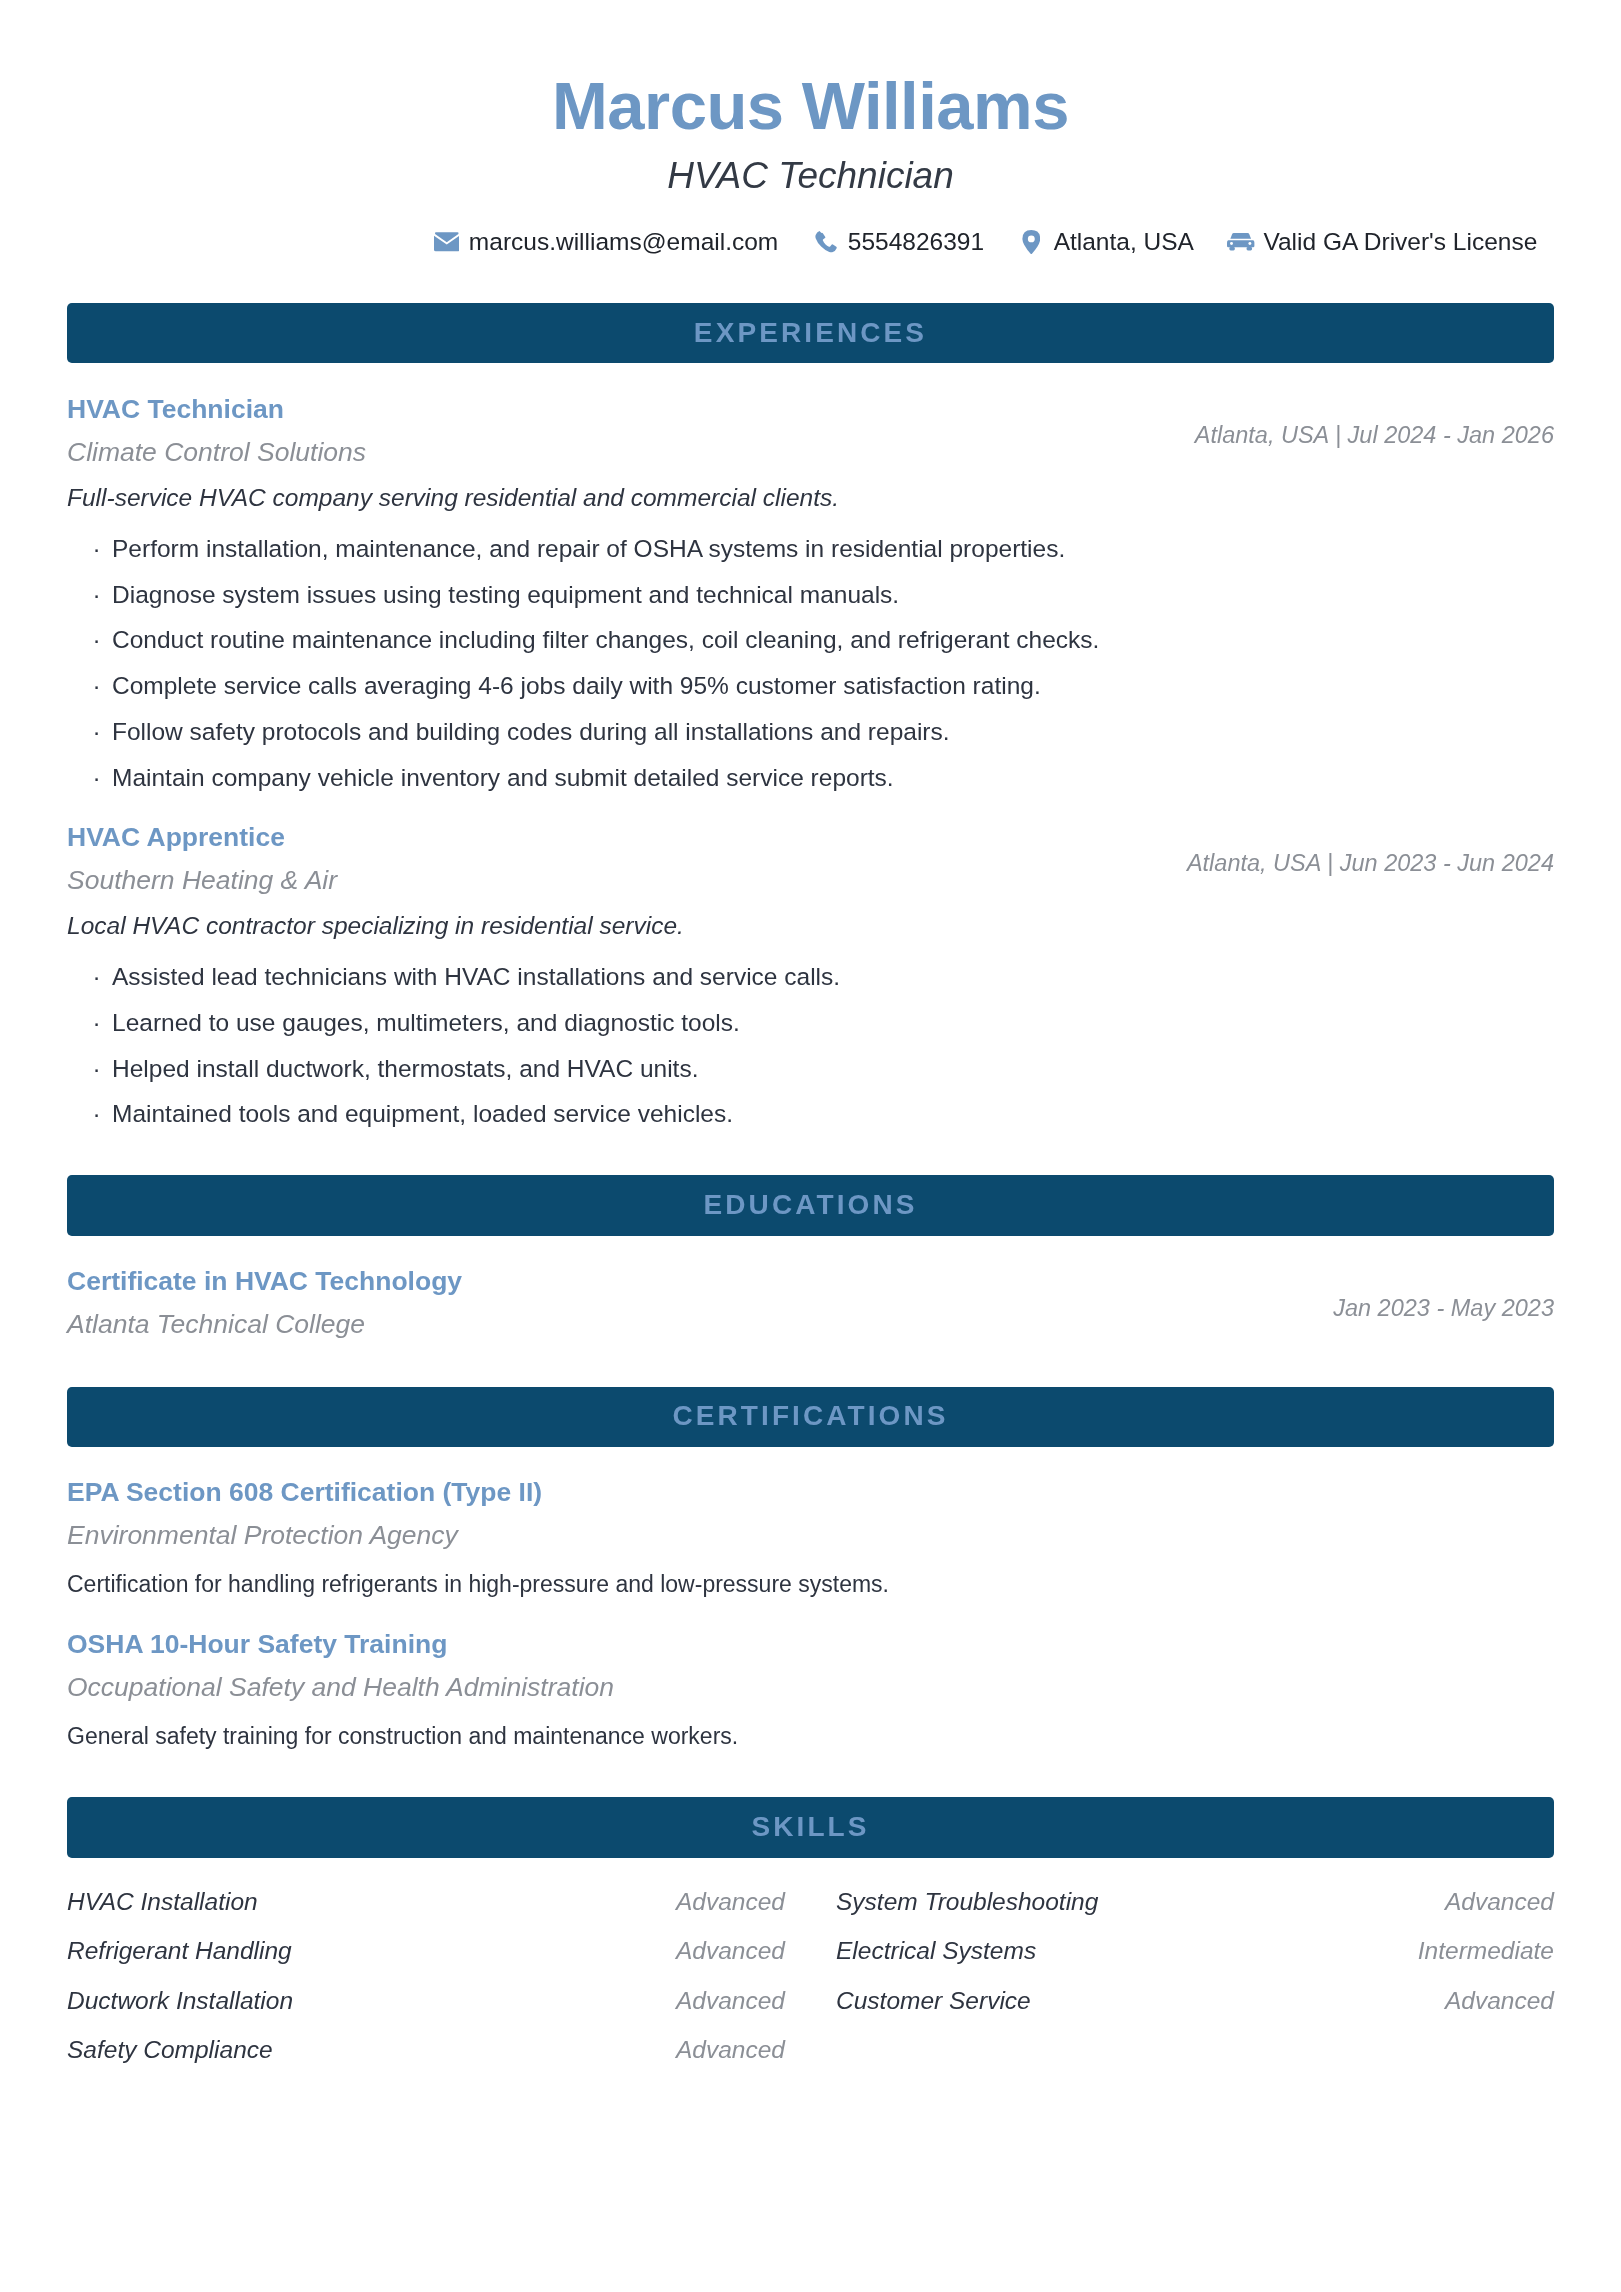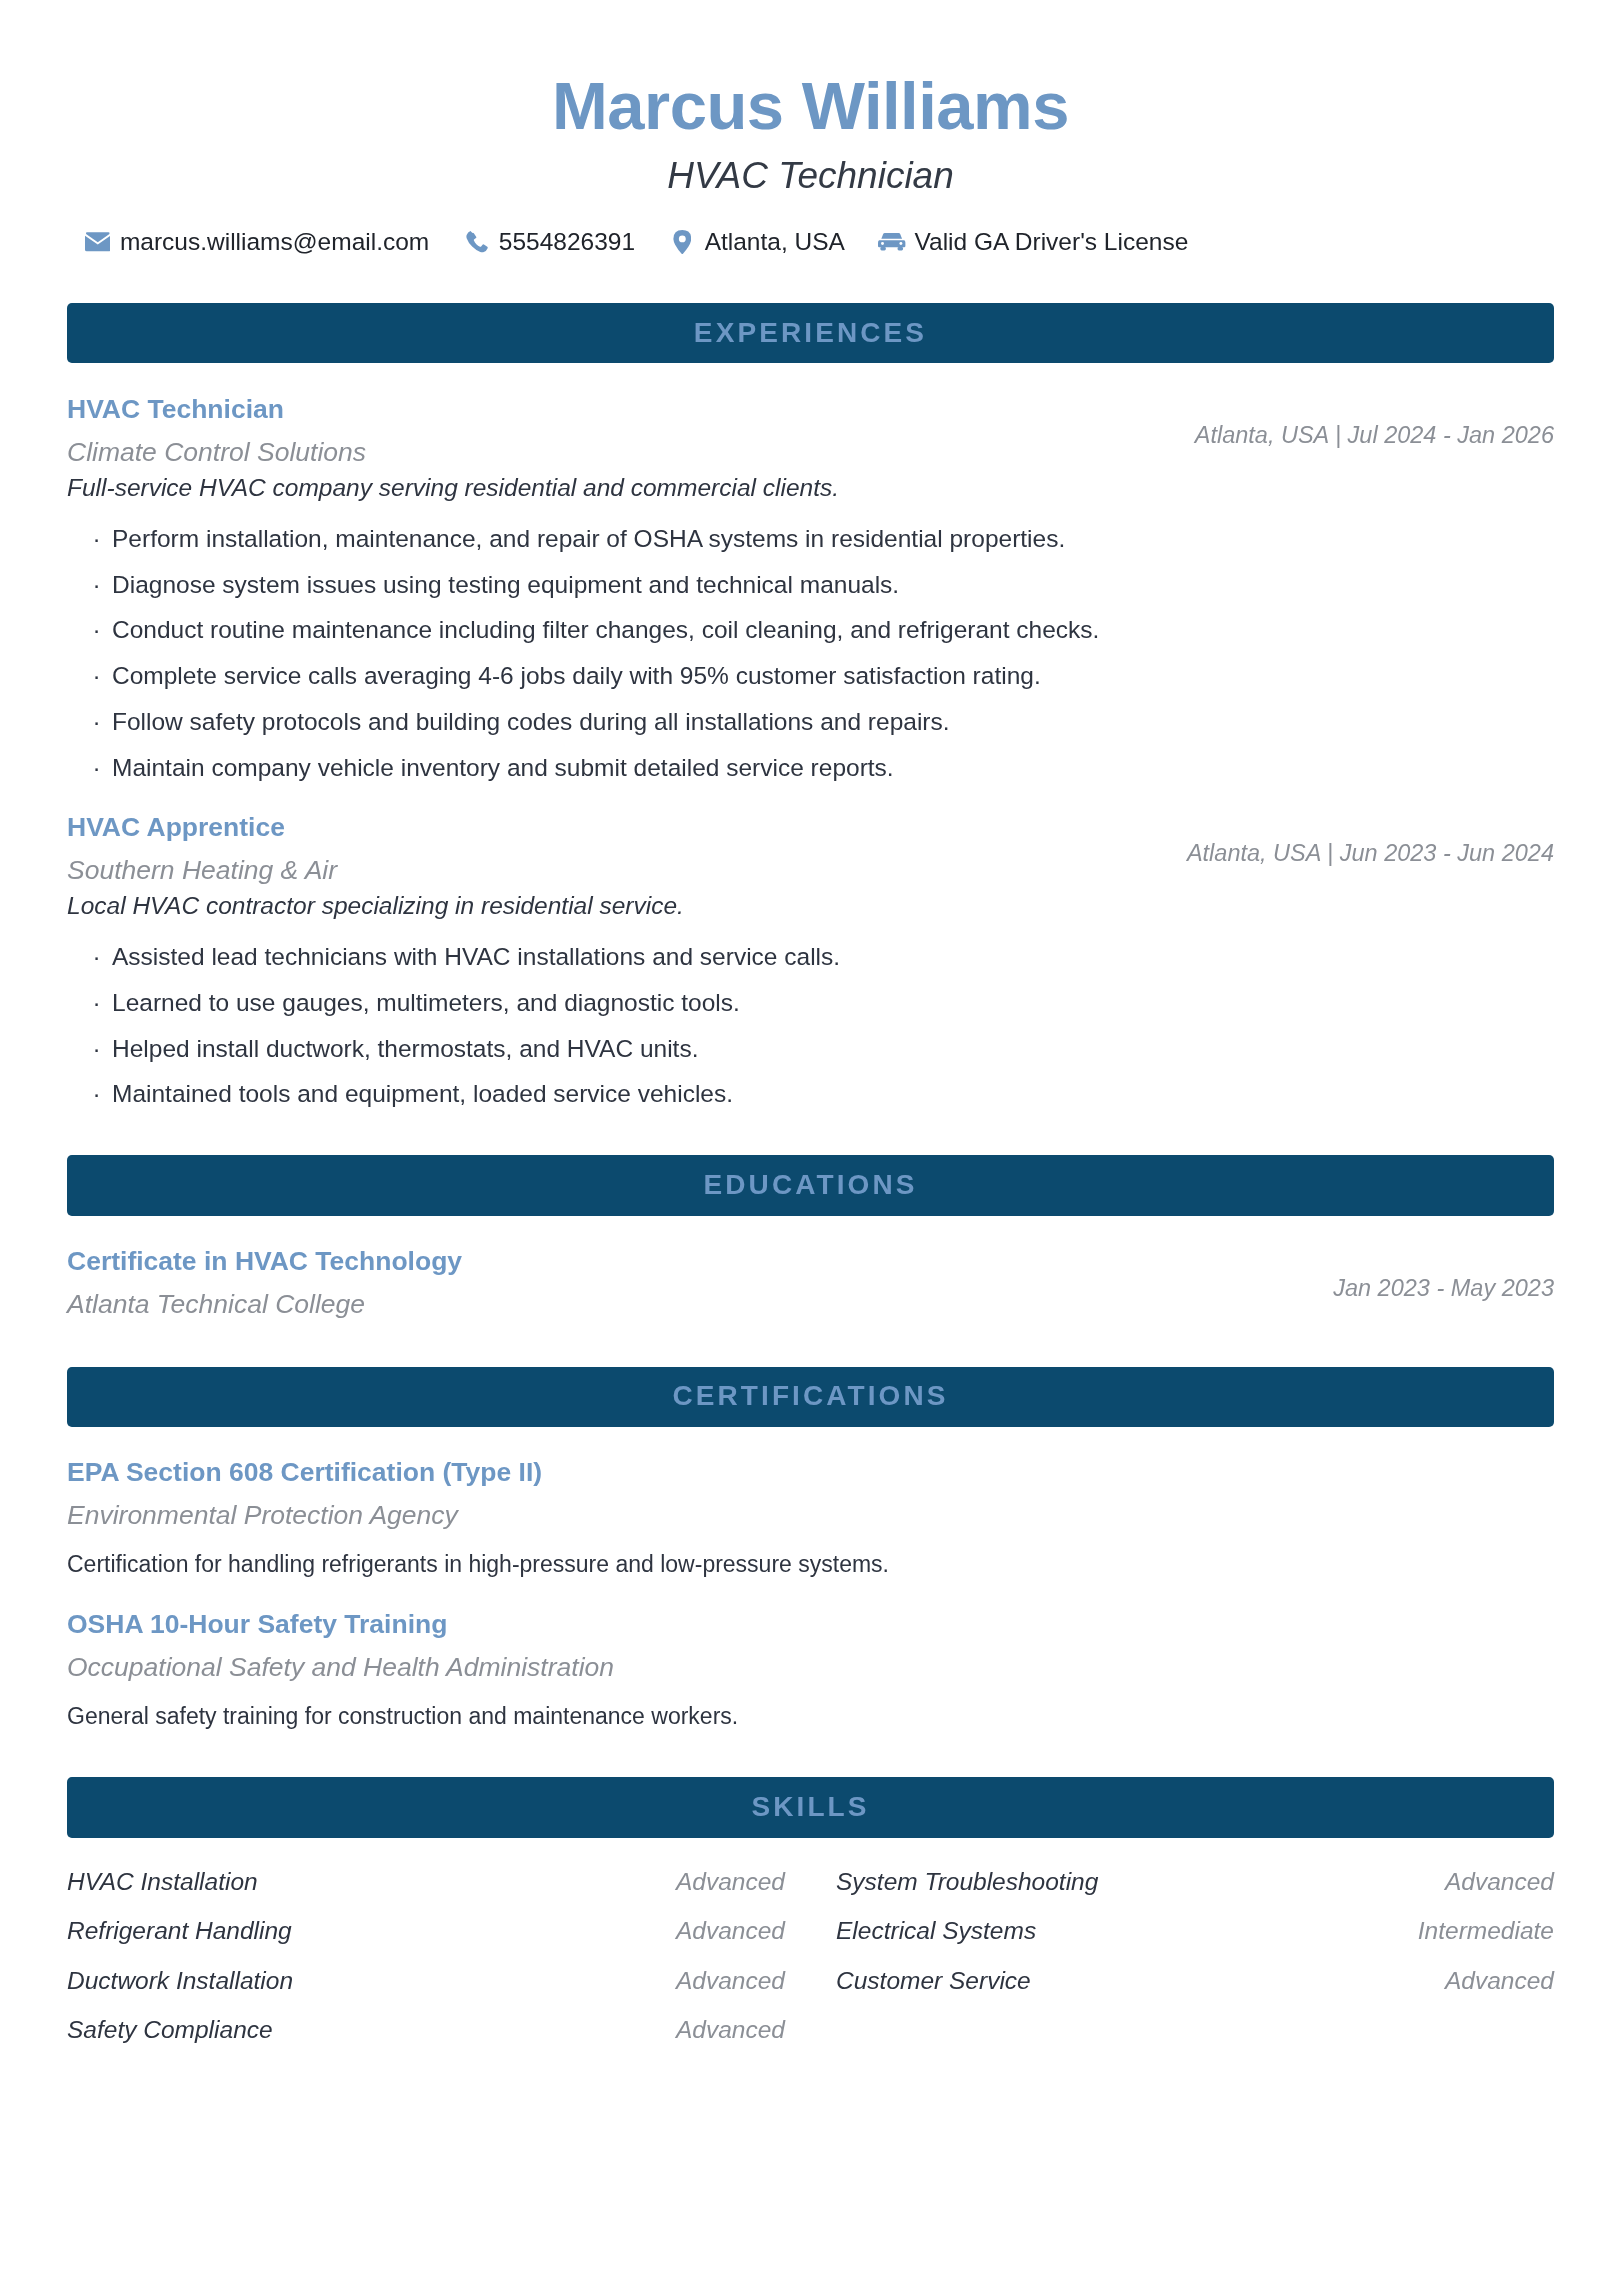--- a/index.html
+++ b/index.html
@@ -40,21 +40,21 @@
     font-style: italic;
     font-weight: 400;
     color: #333a45;
     line-height: 1.2;
     margin: 0 0 27.4px 0;
   }
 
   .contact-row {
     display: flex;
     flex-wrap: wrap;
-    justify-content: flex-start;
+    justify-content: flex-end;
     align-items: center;
     gap: 0;
     font-size: 24.5px;
     color: #20242b;
     line-height: 1.3;
   }
   .contact-item {
     display: inline-flex;
     align-items: center;
     margin: 0 16.7px;
@@ -127,21 +127,21 @@
     line-height: 1.3;
     padding-top: 27.4px;
     white-space: nowrap;
   }
 
   .entry-summary {
     font-size: 24.5px;
     font-style: italic;
     color: #2e3440;
     line-height: 1.35;
-    margin-top: 2px;
+    margin-top: 12px;
   }
 
   .entry-desc {
     font-size: 23px;
     color: #2e3440;
     line-height: 1.4;
     margin-top: 15.7px;
   }
 
   .bullets {

